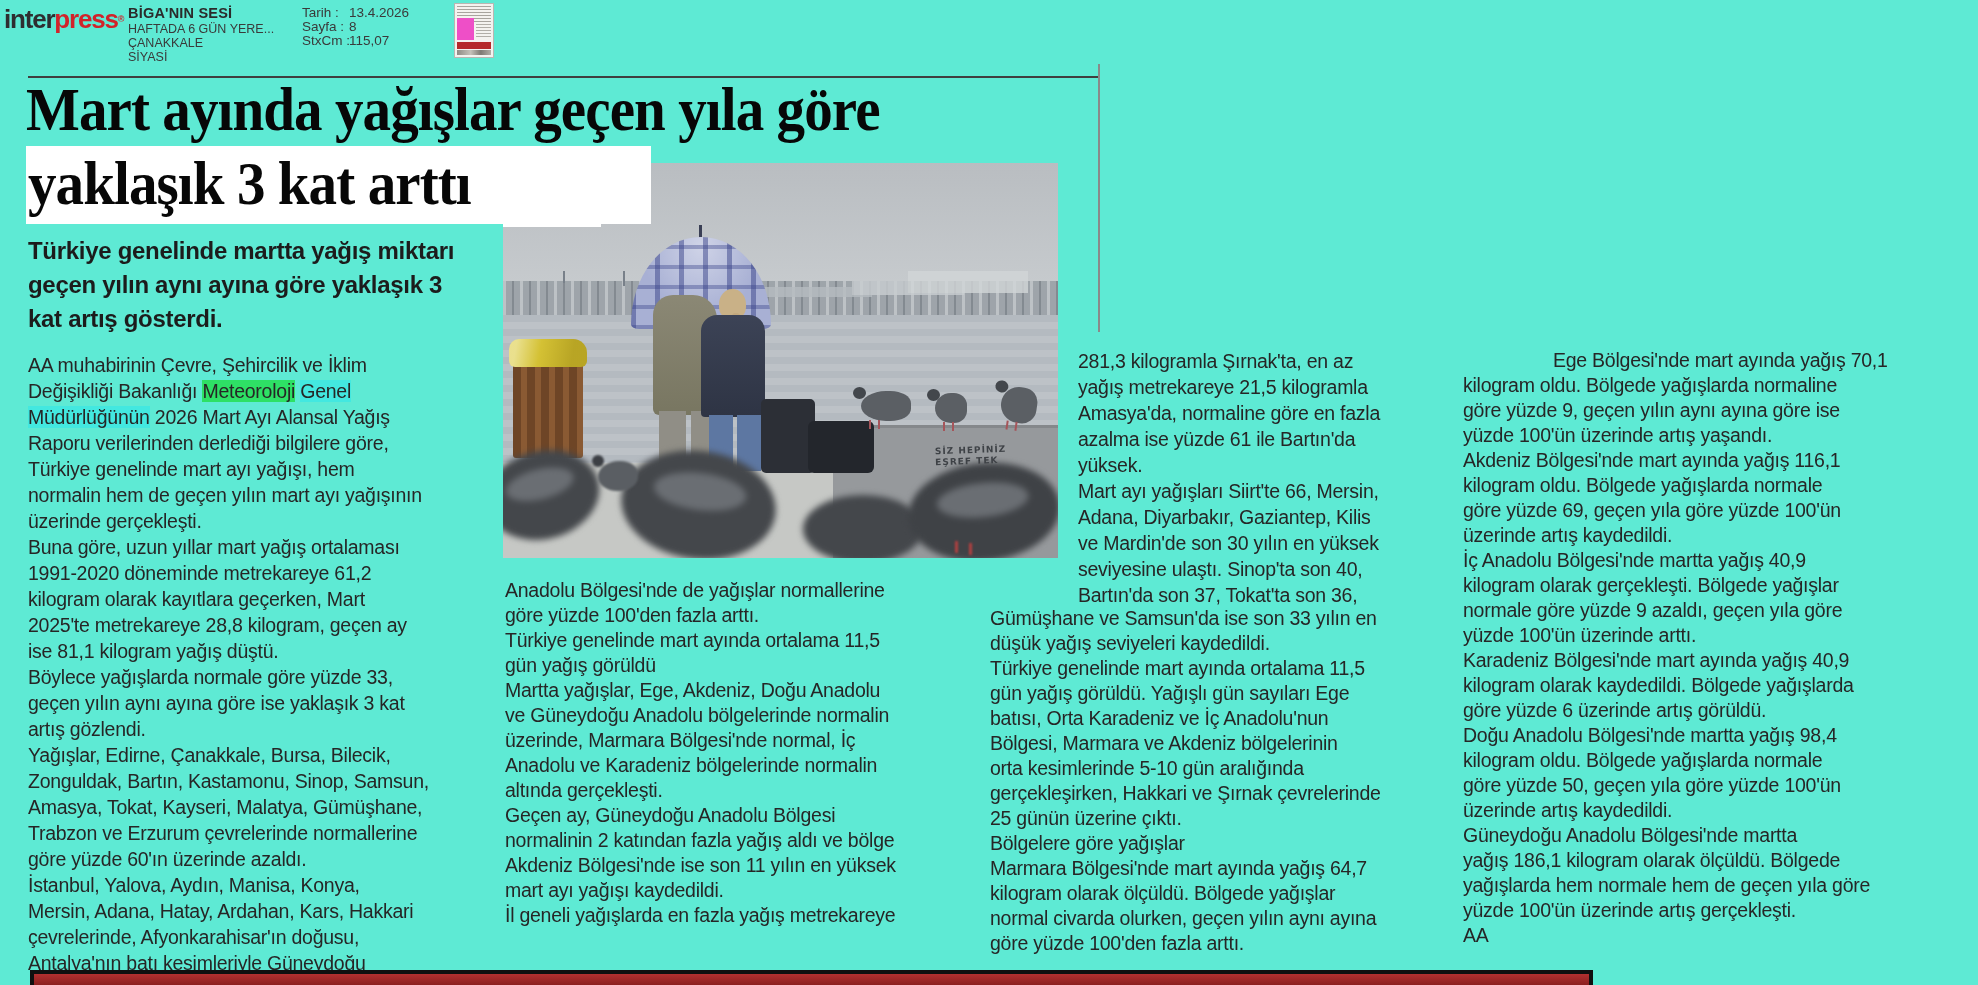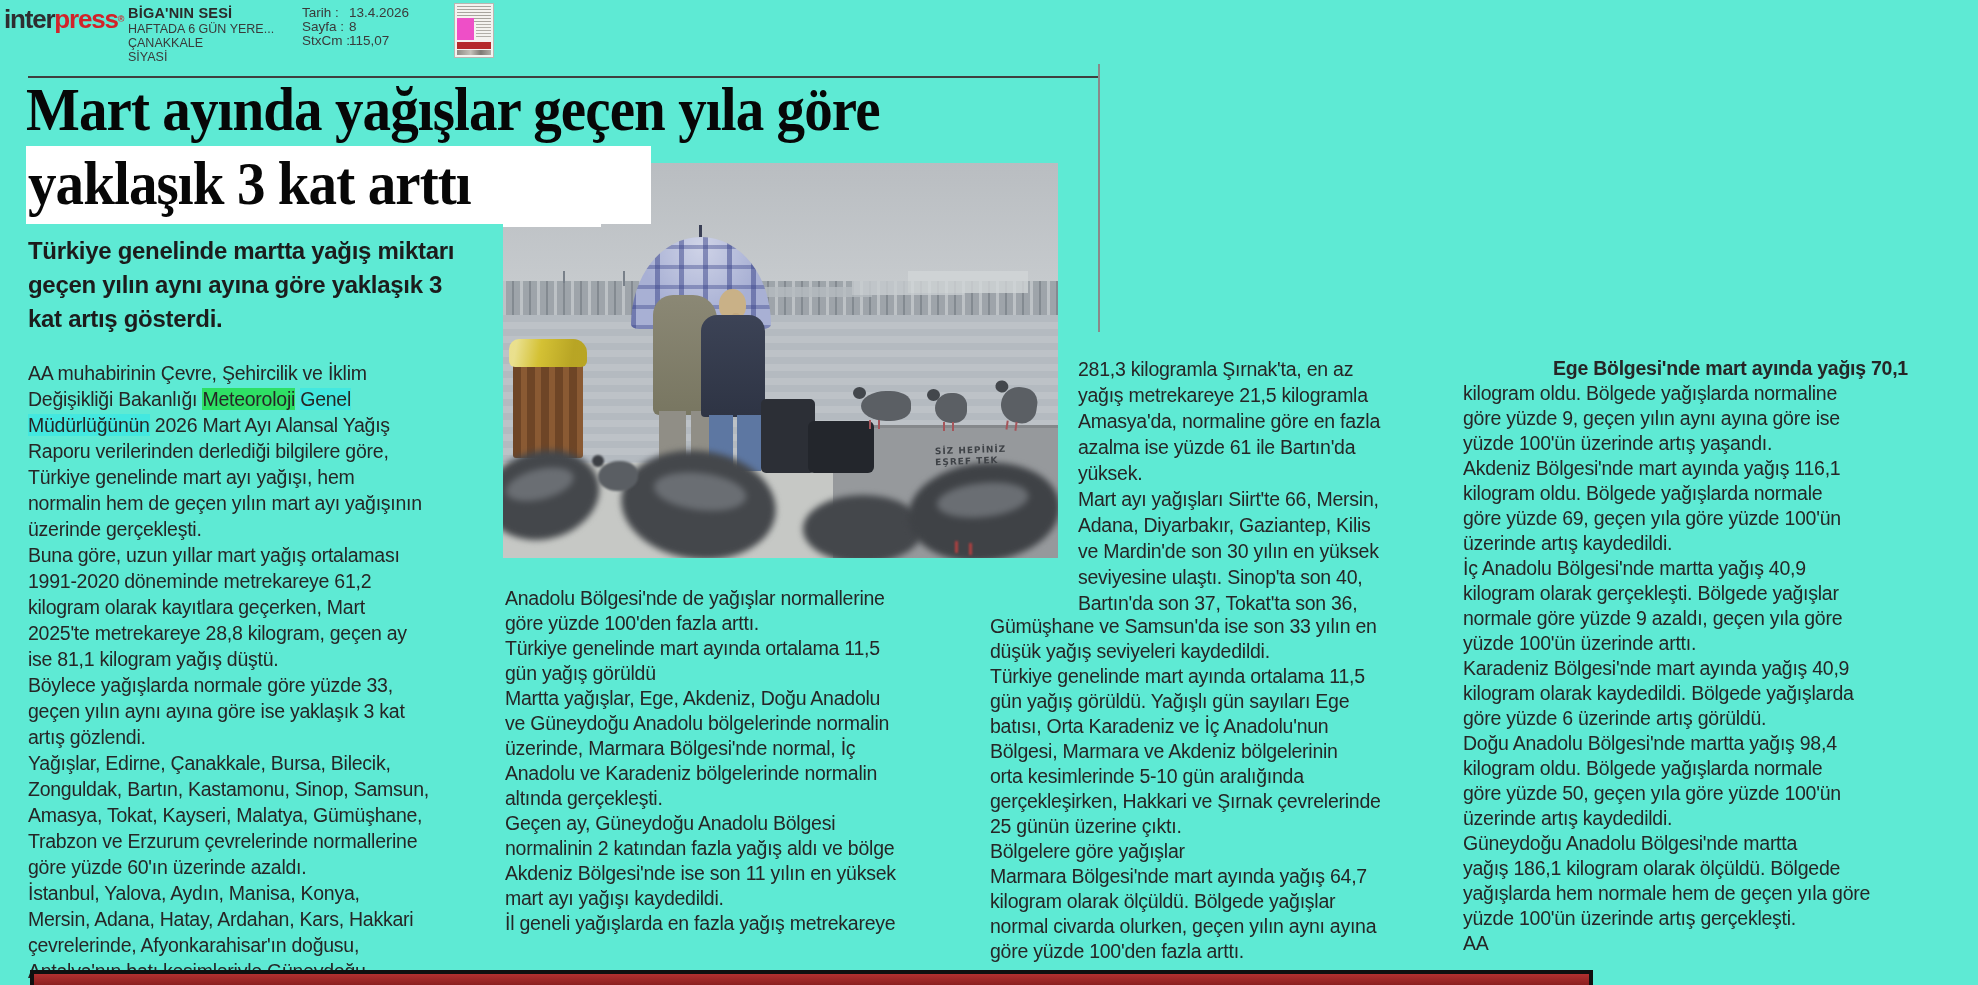--- a/index.html
+++ b/index.html
@@ -42,28 +42,28 @@
         transform:scaleX(.92); transform-origin:0 0; }
   .hl1 { top:74px; }
   .hl2box { position:absolute; left:26px; top:146px; width:625px; height:78px; background:#fff; z-index:3; }
   .hl2 { position:relative; left:2px; top:2px; }
   .notch { position:absolute; left:503px; top:163px; width:98px; height:64px; background:#fff; z-index:2; }
   .lead { position:absolute; left:28px; top:234px; width:460px; color:#1c1c1c;
           font:bold 24px/34px "Liberation Sans",sans-serif; letter-spacing:-0.3px; white-space:pre-line; }
 
   
   .col { position:absolute; color:#262626; font:19.5px/26px "Liberation Sans",sans-serif;
-         letter-spacing:-0.25px;margin-top:8px; }
+         letter-spacing:-0.25px; }
   .col .bl, .col .line { white-space:nowrap; }
   .col1 { left:28px;  top:352px; width:455px; }
   .col2 { left:505px; top:578px; width:448px; line-height:25px; }
   .col3a{ left:1078px;top:348px; width:360px; }
   .col3b{ left:990px; top:606px; width:448px; line-height:25px; }
   .col4 { left:1463px;top:348px; width:512px; line-height:25px; }
-  .col4 .bl:first-child { padding-left:90px;font-weight:bold; }
+  .col4 .bl:first-child { padding-left:90px; }
   .mark-g { background:var(--highlight-green,#2ee065); }
   .mark-c { background:var(--highlight-cyan,#43e8e0); }
 
   
   .barwrap { position:absolute; left:30px; top:970px; width:1563px; height:15px; background:#101010; }
   .barred  { position:absolute; left:4px; right:4px; top:4px; bottom:0;
              background:linear-gradient(180deg,#b23030,#8c1f1f); }
 
   
   .photo { position:absolute; left:503px; top:163px; width:555px; height:395px; overflow:hidden; z-index:1;

